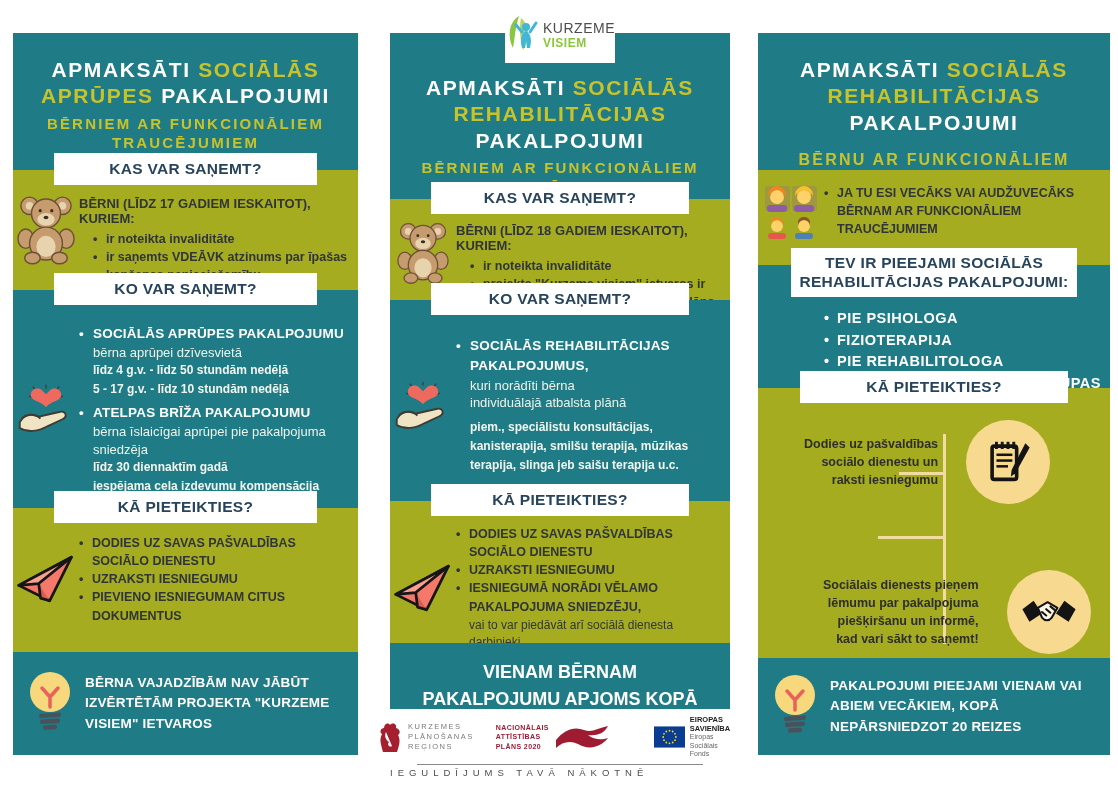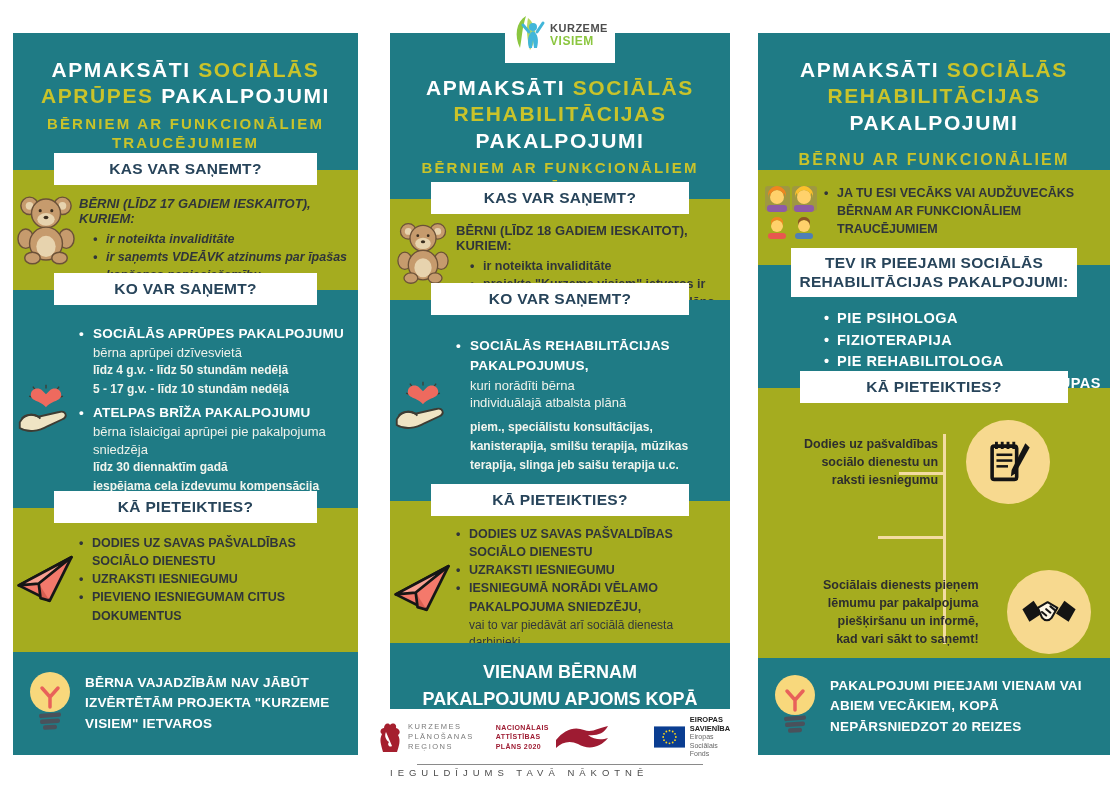--- a/index.html
+++ b/index.html
@@ -54,21 +54,21 @@
   .svc-l.cond { font-size:12px; font-weight:bold; color:#f2f5ee; }
 
   .foot { display:flex; align-items:center; padding:10px 14px; }
   .foot-txt { color:#ffffff; font-weight:bold; font-size:13.5px; line-height:1.5; letter-spacing:.2px; margin-left:12px; }
   .foot-center { color:#ffffff; font-weight:bold; font-size:18px; line-height:1.5; text-align:center; padding:16px 26px 0; }
 
   
   .logo-box { position:absolute; top:-26px; left:50%; transform:translateX(-50%);
               width:110px; height:56px; background:#ffffff; z-index:4;
               display:flex; align-items:center; justify-content:center; gap:4px; }
-  .logo-txt .l1 { font-size:11px; font-weight:bold; color:#4d4d4d; letter-spacing:.5px; }
+  .logo-txt .l1 { font-size:14px; font-weight:normal; color:#4d4d4d; letter-spacing:.5px; }
   .logo-txt .l2 { font-size:12px; font-weight:bold; color:#8bc63f; letter-spacing:.5px; }
 
   
   .svclist li { font-size:14.5px; letter-spacing:.5px; line-height:1.5; }
 
   
   .flow { position:relative; padding:4px 10px 0 14px; height:230px; }
   .vline { position:absolute; left:52.5%; top:14px; bottom:6px; width:3px; background:#f3dca2; }
   .stub  { position:absolute; height:3px; background:#f3dca2; }
   .flow-row { position:absolute; display:flex; align-items:center; }
@@ -96,21 +96,21 @@
     <div class="blk teal b1">
       <div class="p-head">
         <div class="t-line"><span class="t-w">APMAKSĀTI</span> <span class="t-y">SOCIĀLĀS</span><br>
           <span class="t-y">APRŪPES</span> <span class="t-w">PAKALPOJUMI</span></div>
         <div class="p-sub">BĒRNIEM AR FUNKCIONĀLIEM TRAUCĒJUMIEM</div>
       </div>
     </div>
 
     <div class="blk olive b2">
       <div class="hbox">KAS VAR SAŅEMT?</div>
-      <div class="row" style="margin-top:-8px;font-style:italic;">
+      <div class="row" style="margin-top:-8px;">
         <div class="icol">
           <svg width="58" height="72" viewBox="0 0 60 74">
             <circle cx="13" cy="12" r="9" fill="#c69b6d" stroke="#6b5138" stroke-width="1.5"></circle>
             <circle cx="47" cy="12" r="9" fill="#c69b6d" stroke="#6b5138" stroke-width="1.5"></circle>
             <circle cx="13" cy="12" r="4" fill="#e7d3ae"></circle>
               <circle cx="47" cy="12" r="4" fill="#e7d3ae"></circle>
             <circle cx="30" cy="20" r="15" fill="#c69b6d" stroke="#6b5138" stroke-width="1.5"></circle>
             <ellipse cx="30" cy="26" rx="9" ry="6.5" fill="#e7d3ae"></ellipse>
             <circle cx="24" cy="17" r="1.6" fill="#3a2d1e"></circle>
               <circle cx="36" cy="17" r="1.6" fill="#3a2d1e"></circle>

